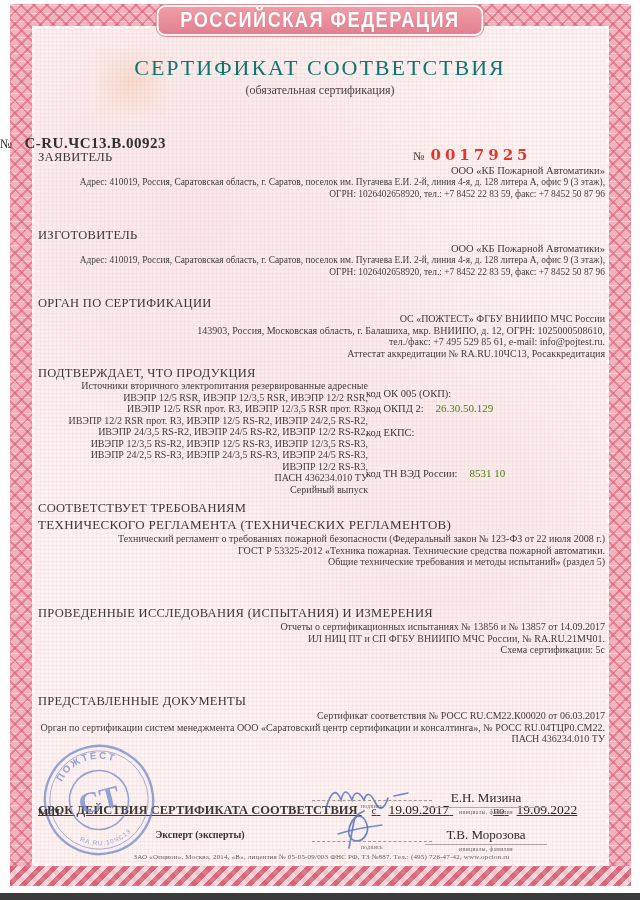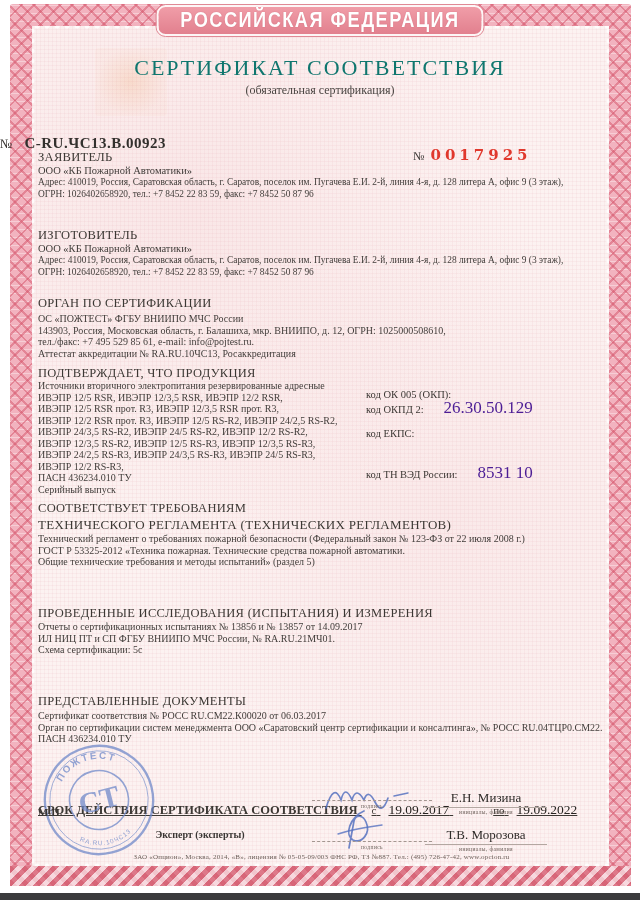--- a/index.html
+++ b/index.html
@@ -67,29 +67,29 @@
 
   .blanknum { position:absolute; top:146px; left:413px; white-space:nowrap; }
   .blanknum .no { font-size:12px; color:#3a3734; margin-right:6px; }
   .blanknum .digits { font-family:"DejaVu Serif","Liberation Serif",serif; font-weight:bold;
     font-size:15px; letter-spacing:4px; color:#e0382d; }
 
   
   .h { position:absolute; left:38px; font-weight:normal; font-size:12.5px; color:#3c3834;
     letter-spacing:.3px; white-space:nowrap; }
   .h2 { font-size:13px; }
-  .blk { position:absolute; left:38px; width:567px; color:#413d3a; }
+  .blk { position:absolute; left:38px; width:567px; color:#413d3a;text-align:right; }
   .t { font-size:10px; line-height:11.5px; white-space:nowrap; }
   .t-name { font-size:10.5px; line-height:12px; }
   .t-sm { font-size:9.4px; line-height:11.5px; }
 
   .codes { position:absolute; left:366px; width:235px; color:#3c3834; }
   .code-row { position:absolute; left:0; white-space:nowrap; }
   .code-label { font-size:10.5px; }
-  .code-value { font-size:17px; margin-left:20px; color:#4c1d95; }
+  .code-value { font-size:11px; margin-left:12px; color:#4d7c0f; }
 
   
   .validity { position:absolute; top:800px; left:38px; width:567px; white-space:nowrap; color:#3c3834;text-decoration:underline; }
   .validity .vh { font-weight:bold; font-size:12.5px; }
   .validity .lbl { font-size:11px; margin-left:10px; }
   .validity .date { font-size:13.5px; color:#262320; margin-left:8px; }
   .validity .lbl2 { font-size:11px; margin-left:40px; }
 
   
   .mp { position:absolute; left:38px; top:806px; font-weight:bold; font-size:11px; color:#3a3734; }

